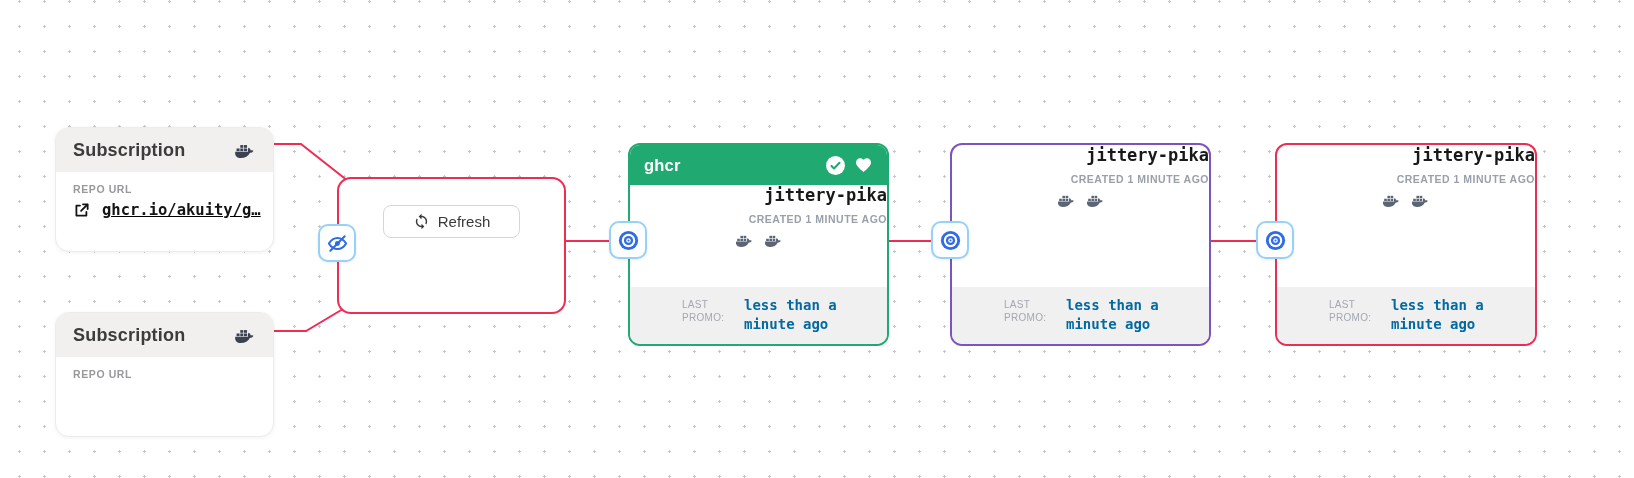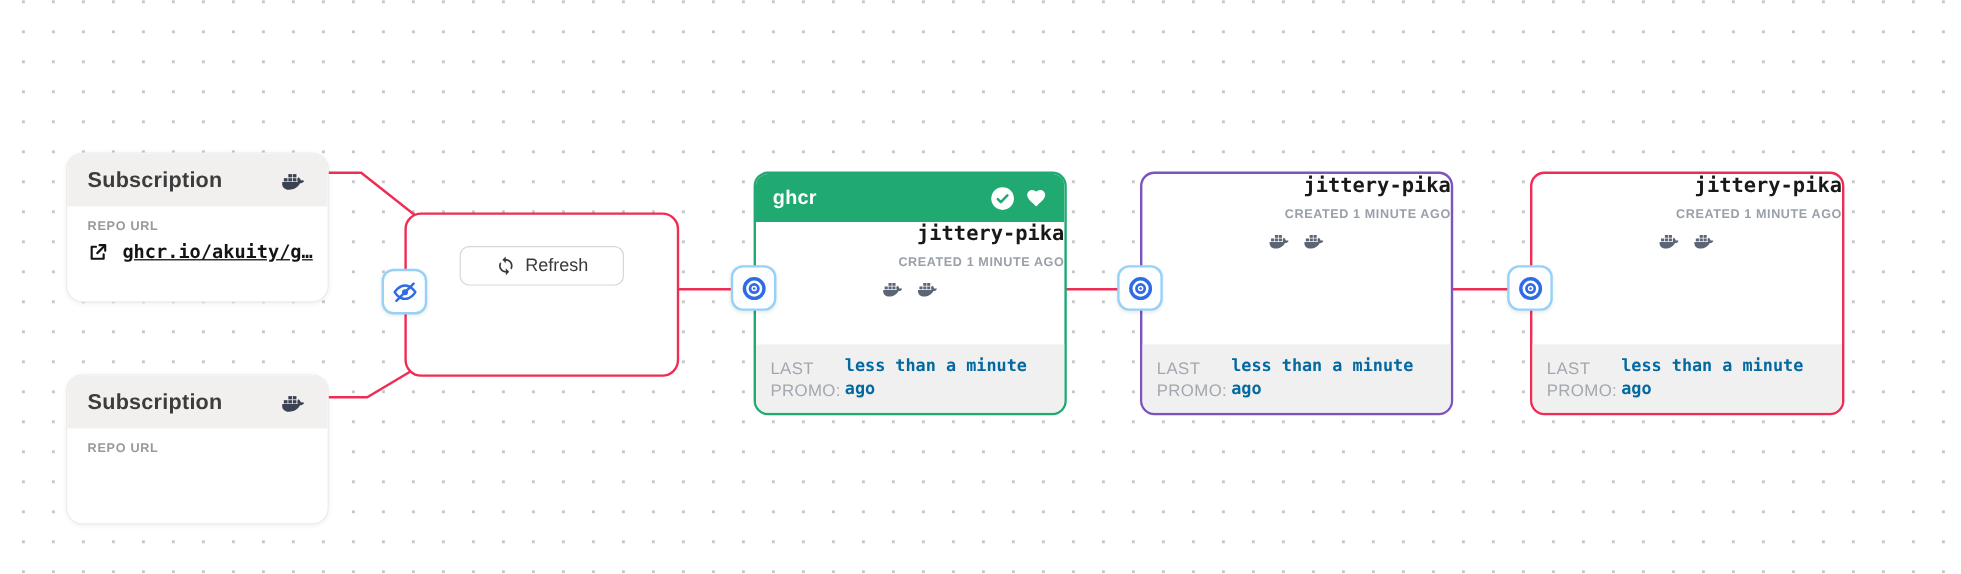--- a/index.html
+++ b/index.html
@@ -46,22 +46,22 @@
     justify-content:space-between;padding:0 14px;}
   .stage-name{color:#fff;font-size:16.5px;font-weight:bold;letter-spacing:.2px;}
   .stage-header-icons{display:flex;align-items:center;gap:8px;}
   .stage-body{text-align:right;}
   .freight-name{font-family:"DejaVu Sans Mono",monospace;font-weight:bold;
     font-size:17px;color:#191919;}
   .created-label{margin-top:8px;font-size:10.5px;font-weight:bold;color:#99a0aa;letter-spacing:.5px;}
   .docker-row{margin-top:8px;display:flex;justify-content:center;gap:10px;color:#5c6575;}
   .stage-footer{position:absolute;left:0;right:0;bottom:0;background:#f0f0f0;
     display:flex;align-items:flex-start;gap:10px;padding:9px 12px 9px 12px;min-height:39px;}
-  .promo-label{width:52px;flex:none;font-size:14px;color:#a3a7af;line-height:1.3;
-    letter-spacing:.3px;text-transform:uppercase;padding-top:2px;}
+  .promo-label{width:52px;flex:none;font-size:10px;color:#a3a7af;line-height:1.3;
+    letter-spacing:.3px;text-transform:uppercase;padding-top:2px;margin-left:40px;}
   .promo-value{font-family:"DejaVu Sans Mono",monospace;font-weight:bold;
     font-size:14px;color:#0369a1;line-height:1.35;text-align:left;}
 
   
   .node-btn{position:absolute;z-index:3;width:38px;height:38px;border-radius:10px;
     background:#fdfeff;border:2px solid #97d2f6;box-sizing:border-box;
     display:flex;align-items:center;justify-content:center;cursor:pointer;
     box-shadow:0 1px 3px rgba(0,0,0,.08);}
 </style>
 </head>

